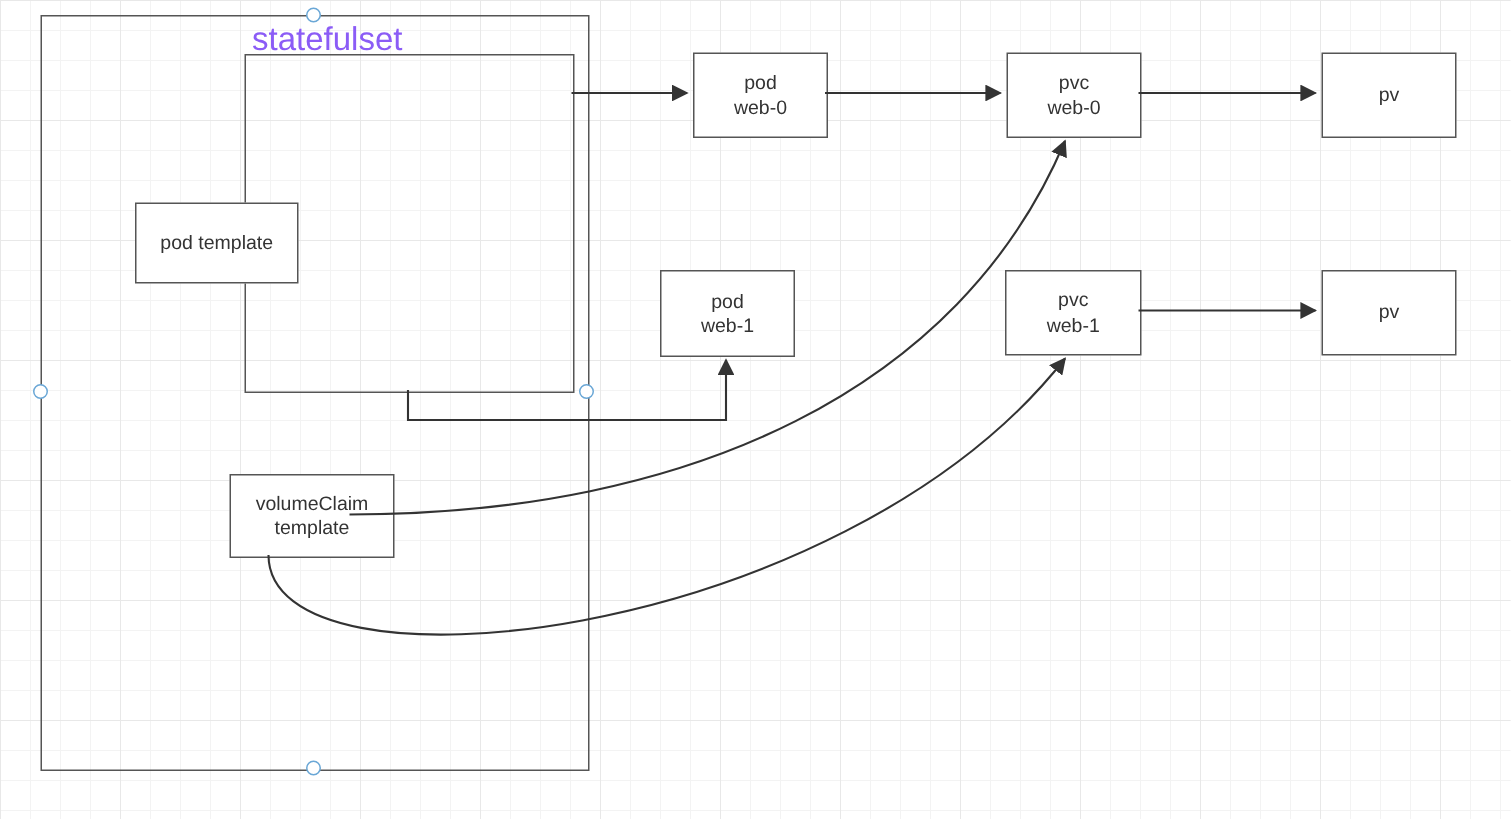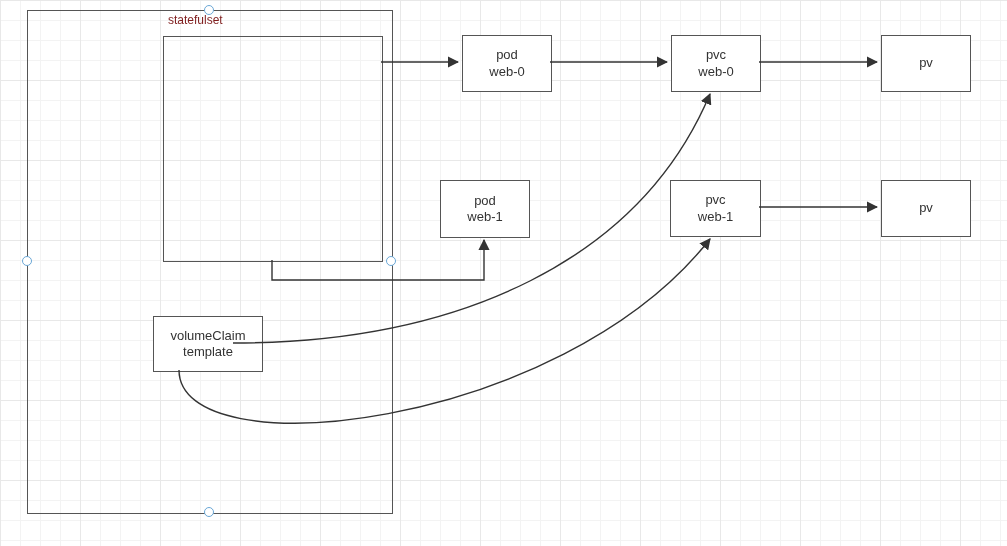--- a/index.html
+++ b/index.html
@@ -8,21 +8,21 @@
       linear-gradient(#e8e8e8 1px,transparent 1px),
       linear-gradient(90deg,#e8e8e8 1px,transparent 1px),
       linear-gradient(#f3f3f3 1px,transparent 1px),
       linear-gradient(90deg,#f3f3f3 1px,transparent 1px);
     background-size:80px 80px,80px 80px,20px 20px,20px 20px;
   }
   .canvas{position:absolute;inset:0;}
   .box{position:absolute;background:#fff;border:1px solid #555;text-align:center;display:flex;flex-direction:column;justify-content:center;align-items:center;font-size:13px;line-height:1.25;}
   .box.outer{background:transparent;}
   .box.inner{background:transparent;}
-  .title{position:absolute;font-size:12px;color:#7f1d1d;text-align:right;}
+  .title{position:absolute;font-size:22px;color:#8b5cf6;text-align:right;}
   .handle{position:absolute;width:8px;height:8px;border:1px solid #6aa7d6;background:#fff;border-radius:50%;transform:translate(-50%,-50%);}
   svg.arrows{position:absolute;inset:0;overflow:visible;}
 </style>
 </head>
 <body>
 
 <div class="grid-bg"></div>
 
 <div class="canvas">
 
@@ -30,20 +30,23 @@
 
   <div class="handle" style="left:209px;top:10px;"></div>
   <div class="handle" style="left:27px;top:261px;"></div>
   <div class="handle" style="left:391px;top:261px;"></div>
   <div class="handle" style="left:209px;top:512px;"></div>
 
   <div class="title" style="left:168px;top:13px;">statefulset</div>
 
   <div class="box inner" style="left:163px;top:36px;width:218px;height:224px;"></div>
 
+  <div class="box" style="left:90px;top:135px;width:107px;height:52px;">
+    <span>pod template</span>
+  </div>
 
   <div class="box" style="left:125px;top:316px;width:108px;height:54px;margin-left:28px;">
     <span>volumeClaim</span>
     <span>template</span>
   </div>
 
   <div class="box" style="left:462px;top:35px;width:88px;height:55px;">
     <span>pod</span>
     <span>web-0</span>
   </div>

